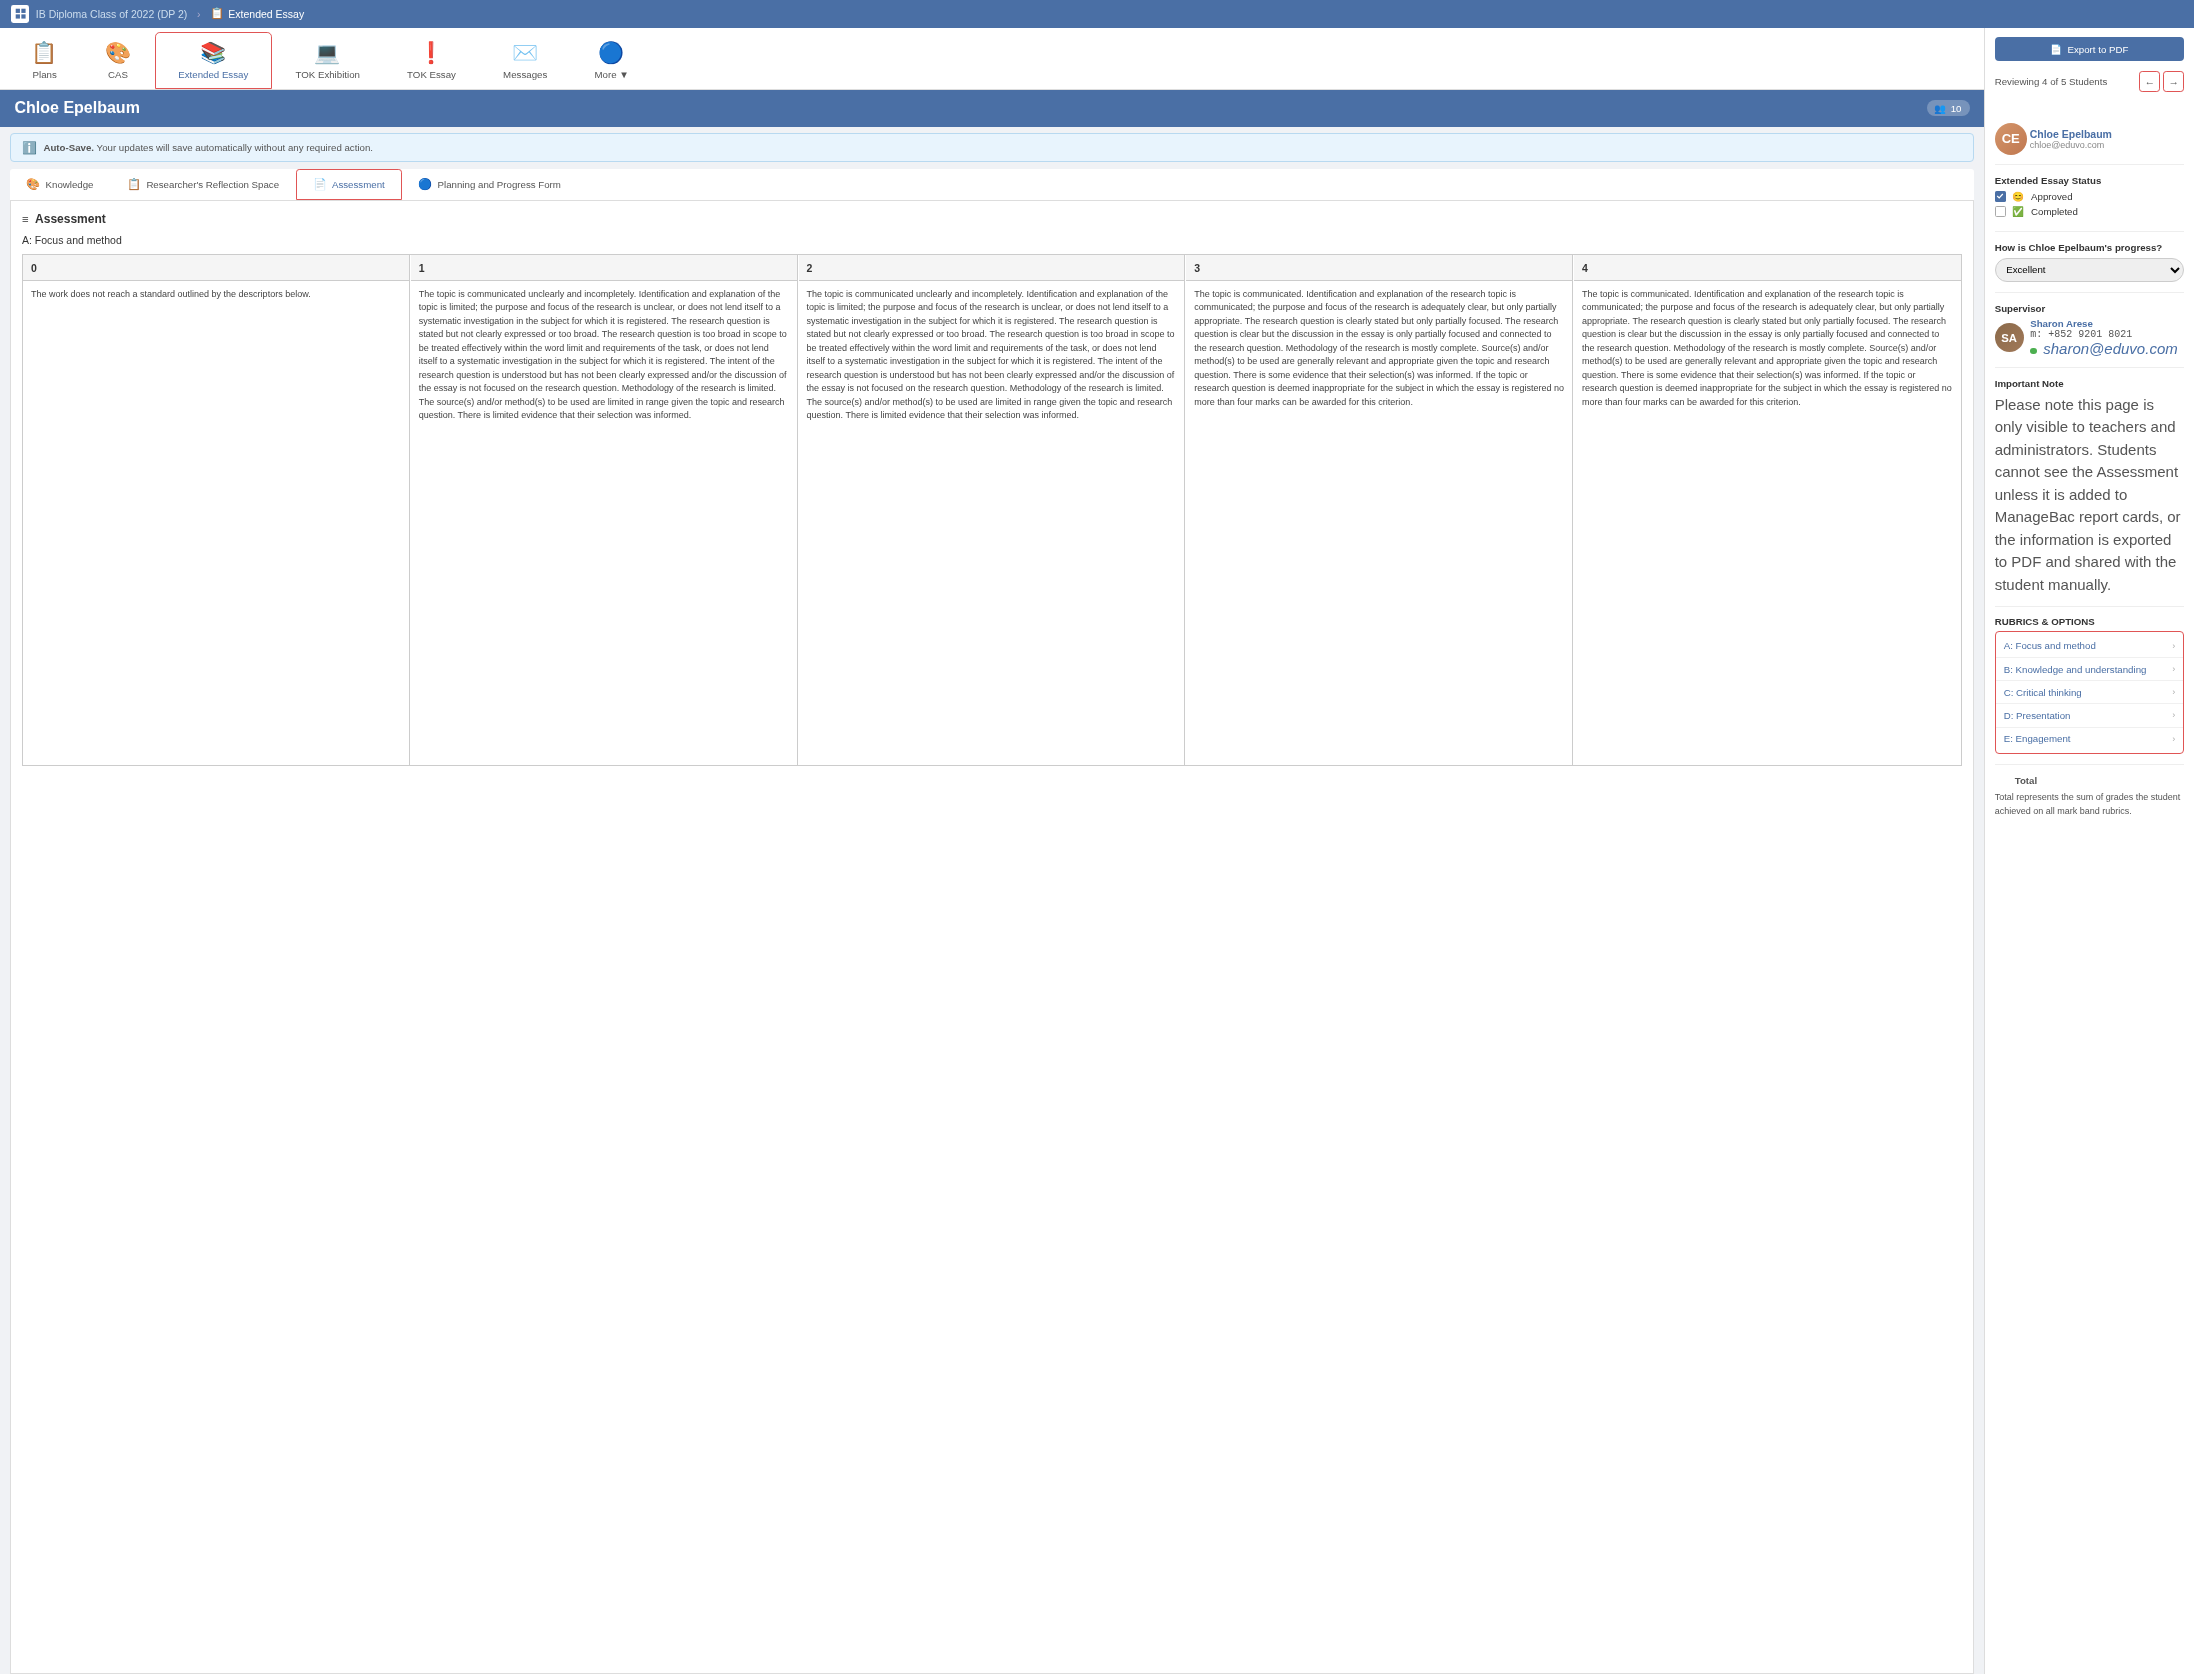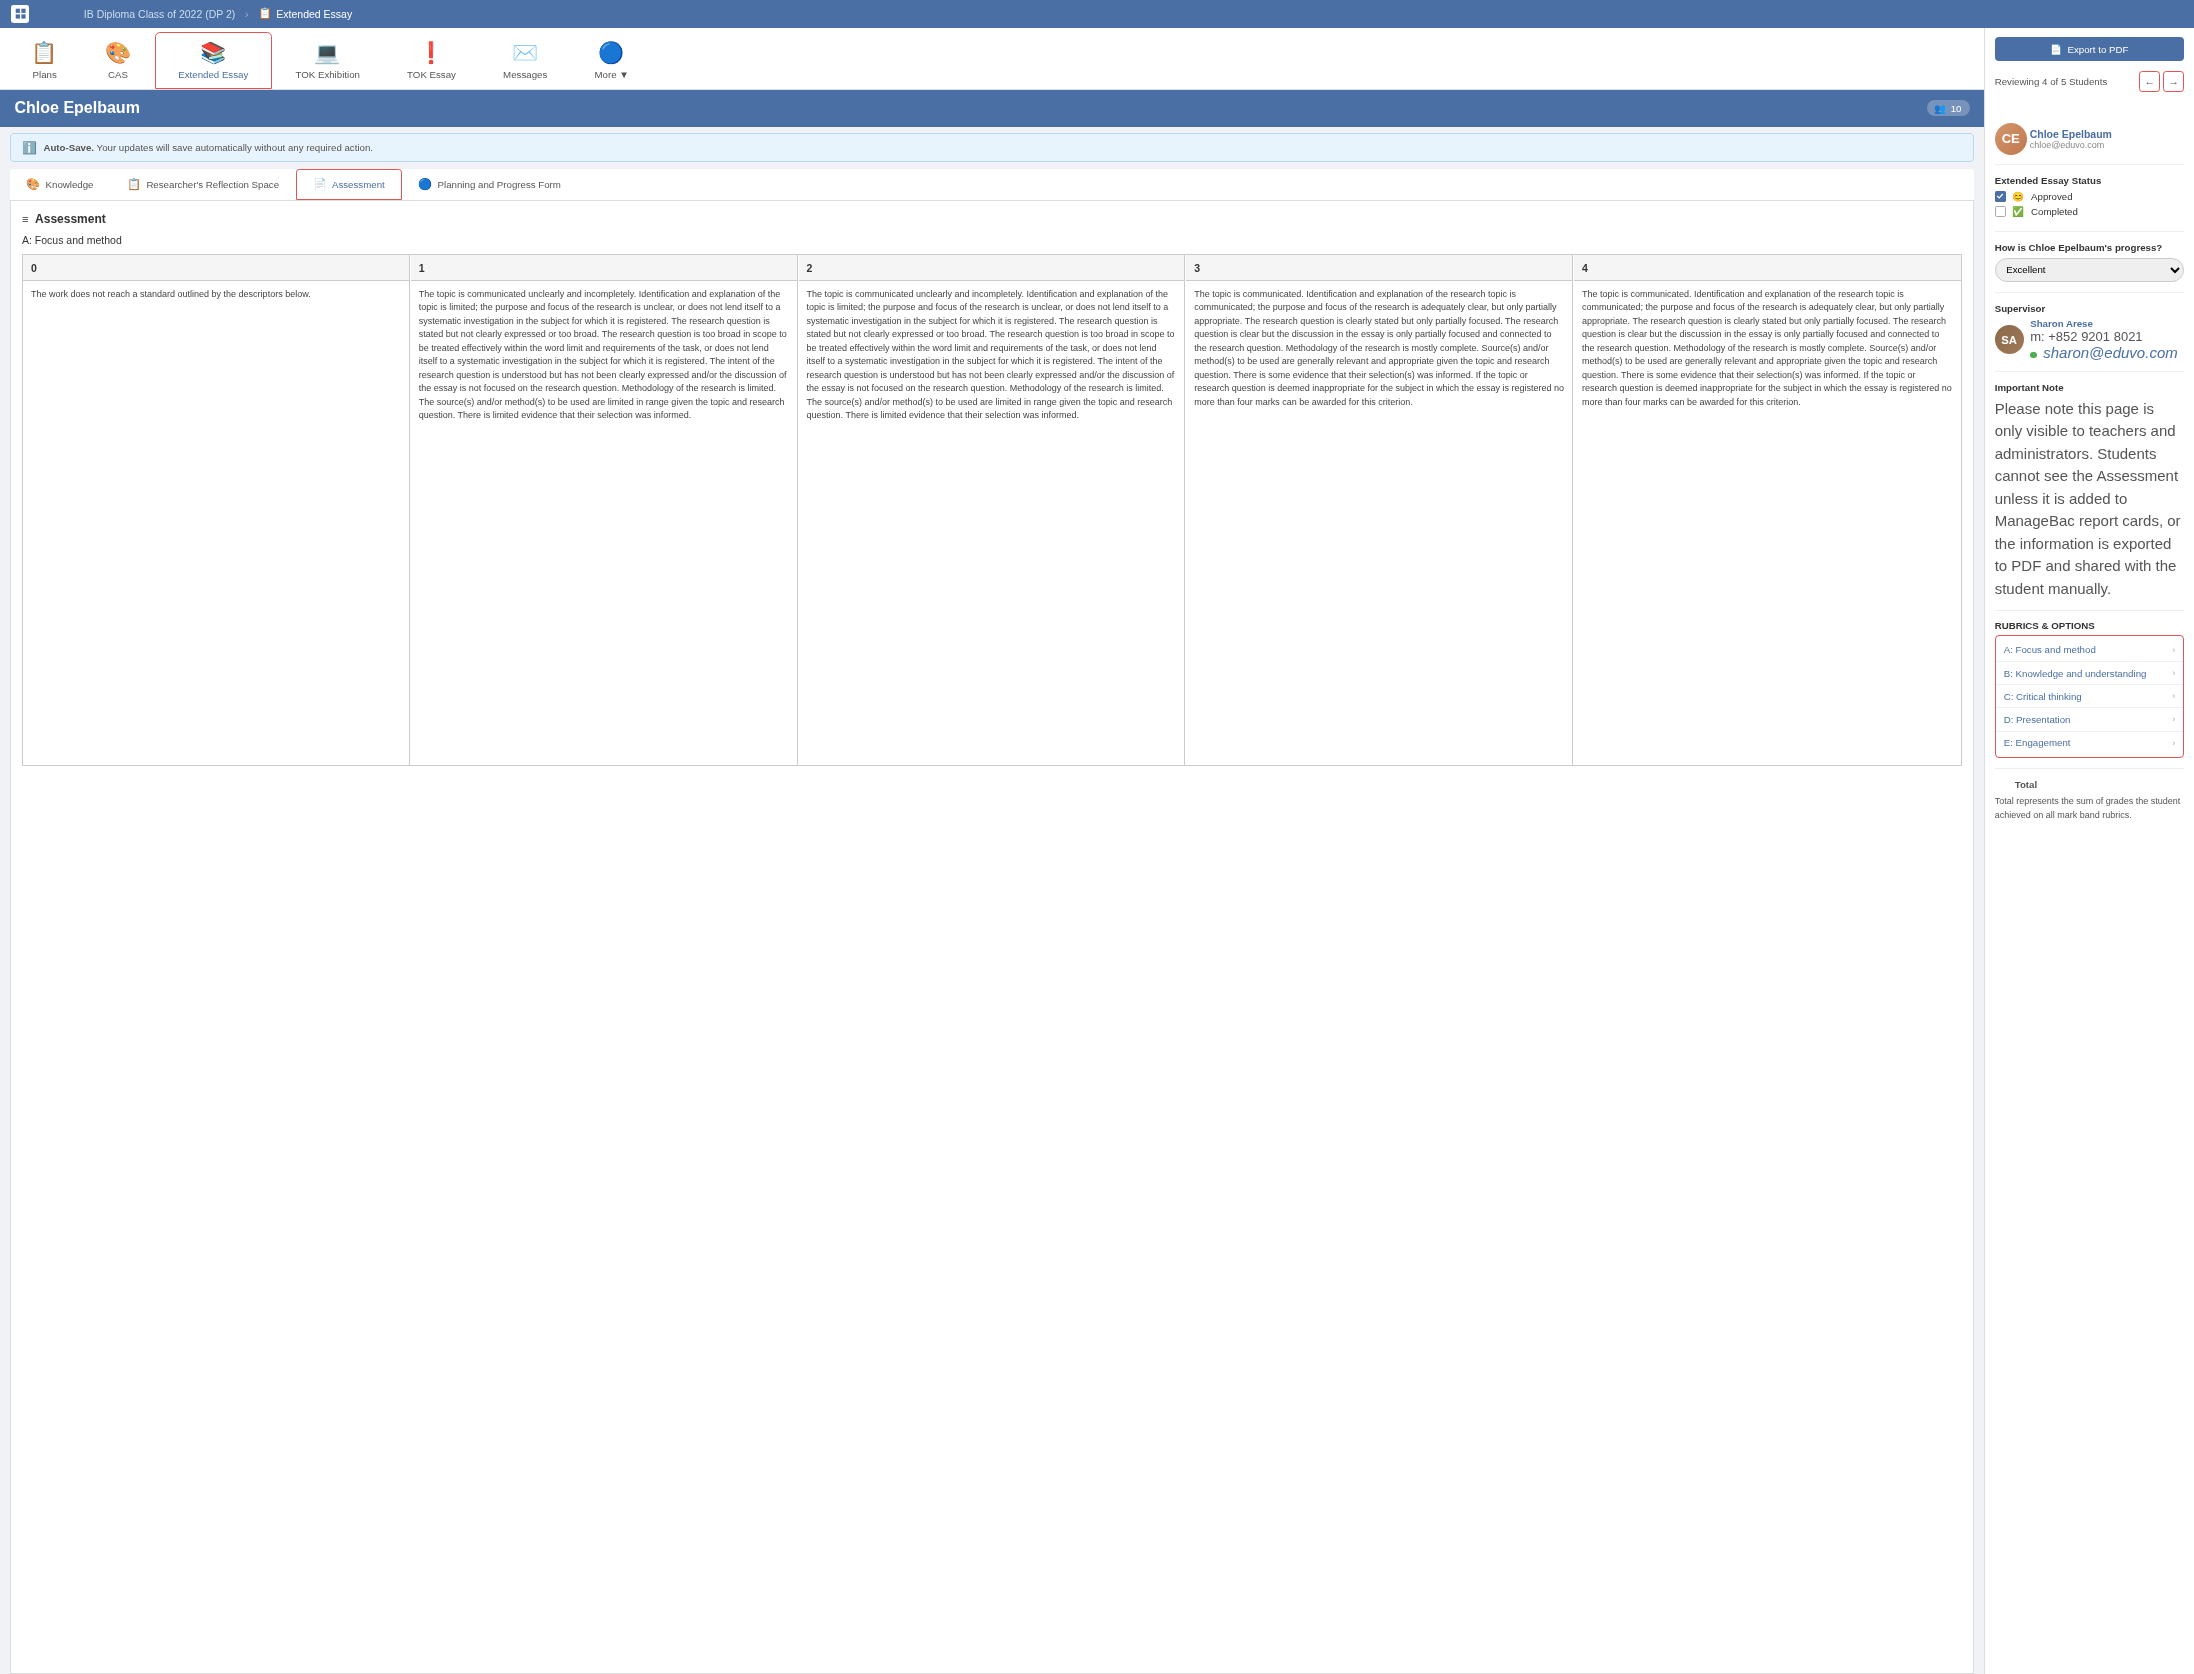--- a/index.html
+++ b/index.html
@@ -2,21 +2,21 @@
 <html style="font-size:13px"><head>
   <meta charset="utf-8">
   <style>
     * { box-sizing: border-box; margin: 0; padding: 0; }
     body { font-family: -apple-system, BlinkMacSystemFont, 'Segoe UI', Arial, sans-serif; font-size: 10.5px; background: #f0f2f5; color: #333; display: flex; flex-direction: column; height: 100vh; overflow: hidden; }
 
     
     .top-nav { background: #4a6fa5; color: white; padding: 4.8px 11.3px; display: flex; align-items: center; gap: 6.5px; font-size: 10.5px; }
     .top-nav .grid-icon { background: white; border-radius: 2.4px; width: 18px; height: 18px; display: flex; align-items: center; justify-content: center; }
     .top-nav .grid-icon svg { width: 11.3px; height: 11.3px; }
-    .top-nav .breadcrumb-text { color: #cde; font-size: 10.5px; margin-left: 48px; }
+    .top-nav .breadcrumb-text { color: #cde; font-size: 10.5px; }
     .top-nav .breadcrumb-sep { color: #aac; margin: 0 3.2px; }
     .top-nav .breadcrumb-link { color: white; font-weight: 500; display: flex; align-items: center; gap: 4px; }
     .top-nav .essay-icon { font-size: 11.3px; }
 
     
     .main-layout { display: flex; flex: 1; overflow: hidden; }
 
     
     .content-area { flex: 1; display: flex; flex-direction: column; overflow: hidden; }
 
@@ -76,21 +76,21 @@
     .status-item { display: flex; align-items: center; gap: 6.5px; margin-bottom: 4px; font-size: 9.7px; }
     .checkbox-checked { width: 11.3px; height: 11.3px; background: #4a6fa5; border-radius: 1.6px; display: flex; align-items: center; justify-content: center; flex-shrink: 0; }
     .checkbox-checked svg { width: 8px; height: 8px; fill: white; }
     .checkbox-empty { width: 11.3px; height: 11.3px; border: 0.8px solid #aaa; border-radius: 1.6px; flex-shrink: 0; }
 
     .progress-select { width: 100%; border: 0.8px solid #ccc; border-radius: 12px; padding: 4.8px 6.5px; font-size: 9.7px; appearance: auto; }
 
     .supervisor-card { display: flex; align-items: center; gap: 6.5px; }
     .supervisor-avatar { width: 29px; height: 29px; border-radius: 50%; background: linear-gradient(135deg, #8b6a4a, #a07858); display: flex; align-items: center; justify-content: center; color: white; font-size: 11.3px; font-weight: bold; flex-shrink: 0; }
     .supervisor-info .sup-name { color: #4a6fa5; font-weight: 600; font-size: 9.7px; }
-    .supervisor-info .sup-phone { font-size: 13px; color: #555; }
+    .supervisor-info .sup-phone { font-size: 10px; color: #555; font-family: Liberation Mono, monospace; }
     .supervisor-info .sup-email { font-size: 15px; color: #4a6fa5; font-style: italic; }
     .online-dot { display: inline-block; width: 6.5px; height: 6.5px; background: #4caf50; border-radius: 50%; margin-right: 2.4px; }
 
     .important-note { font-size: 15px; color: #555; line-height: 1.5; }
 
     .rubrics-box { border: 1.6px solid #e05555; border-radius: 4px; padding: 3.2px 0; }
     .rubric-item { display: flex; align-items: center; justify-content: space-between; padding: 5.6px 8px; font-size: 9.7px; color: #4a6fa5; cursor: pointer; border-bottom: 0.8px solid #f0f0f0; }
     .rubric-item:last-child { border-bottom: none; }
     .rubric-item .chevron { color: #aaa; font-size: 9px; }
     .rubrics-header { font-size: 9.7px; font-weight: 600; color: #333; margin-bottom: 3.2px; }

